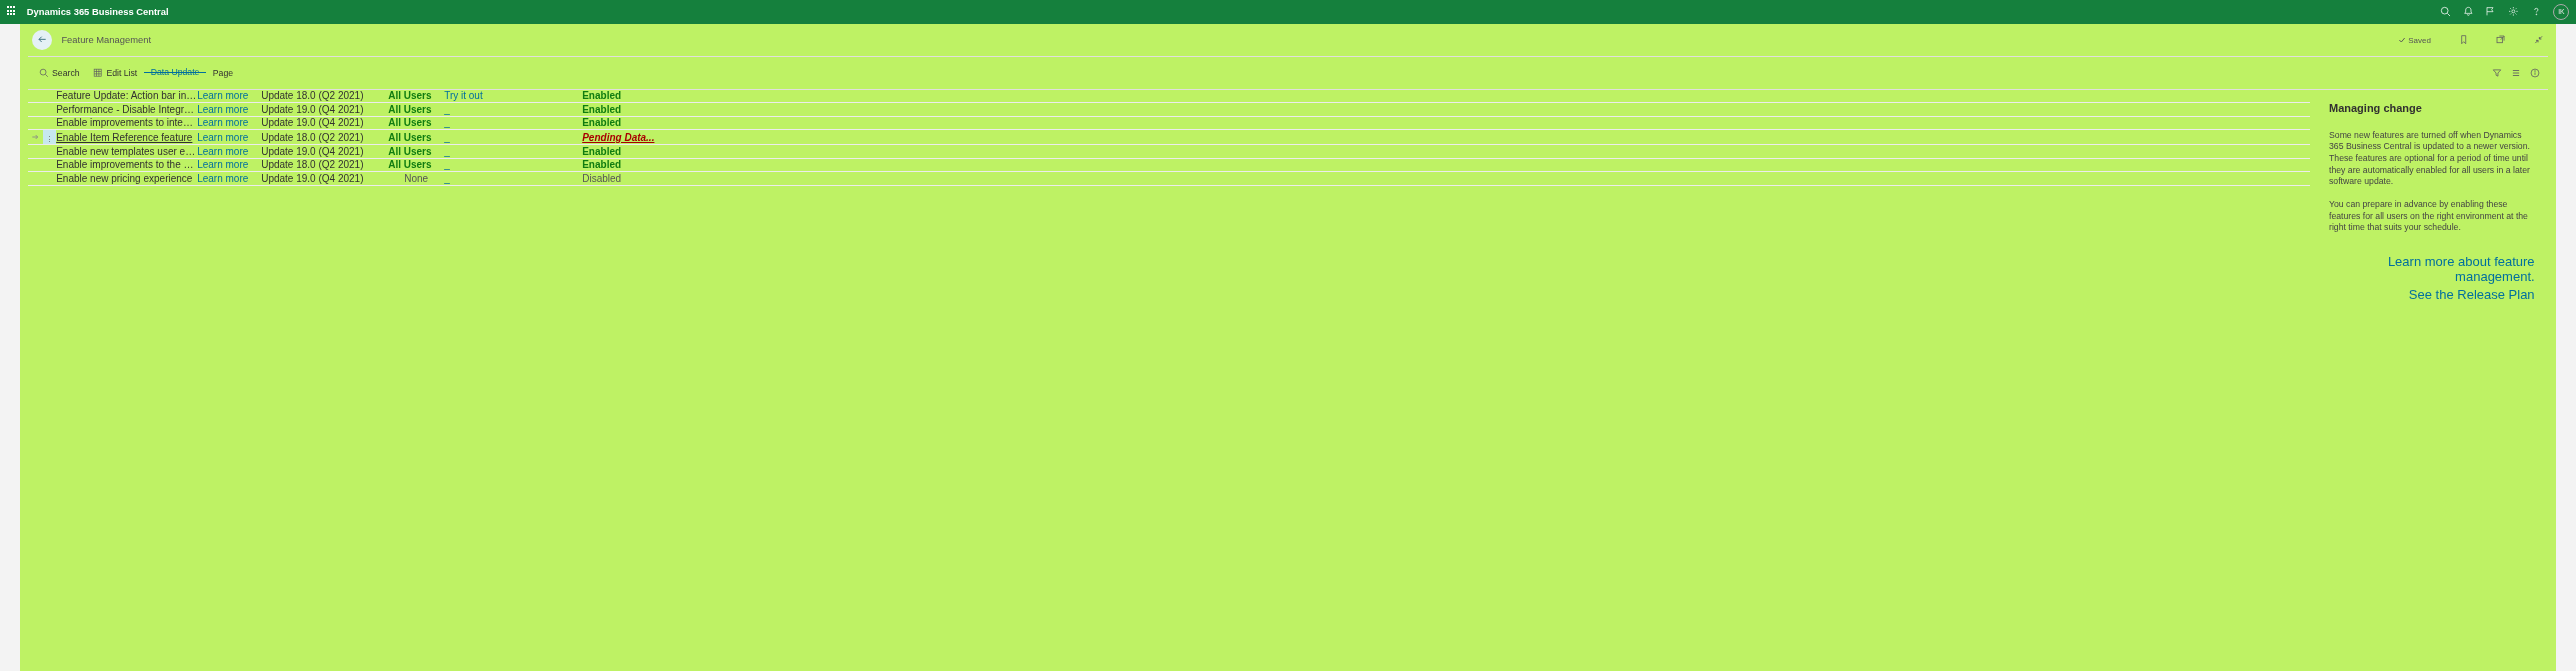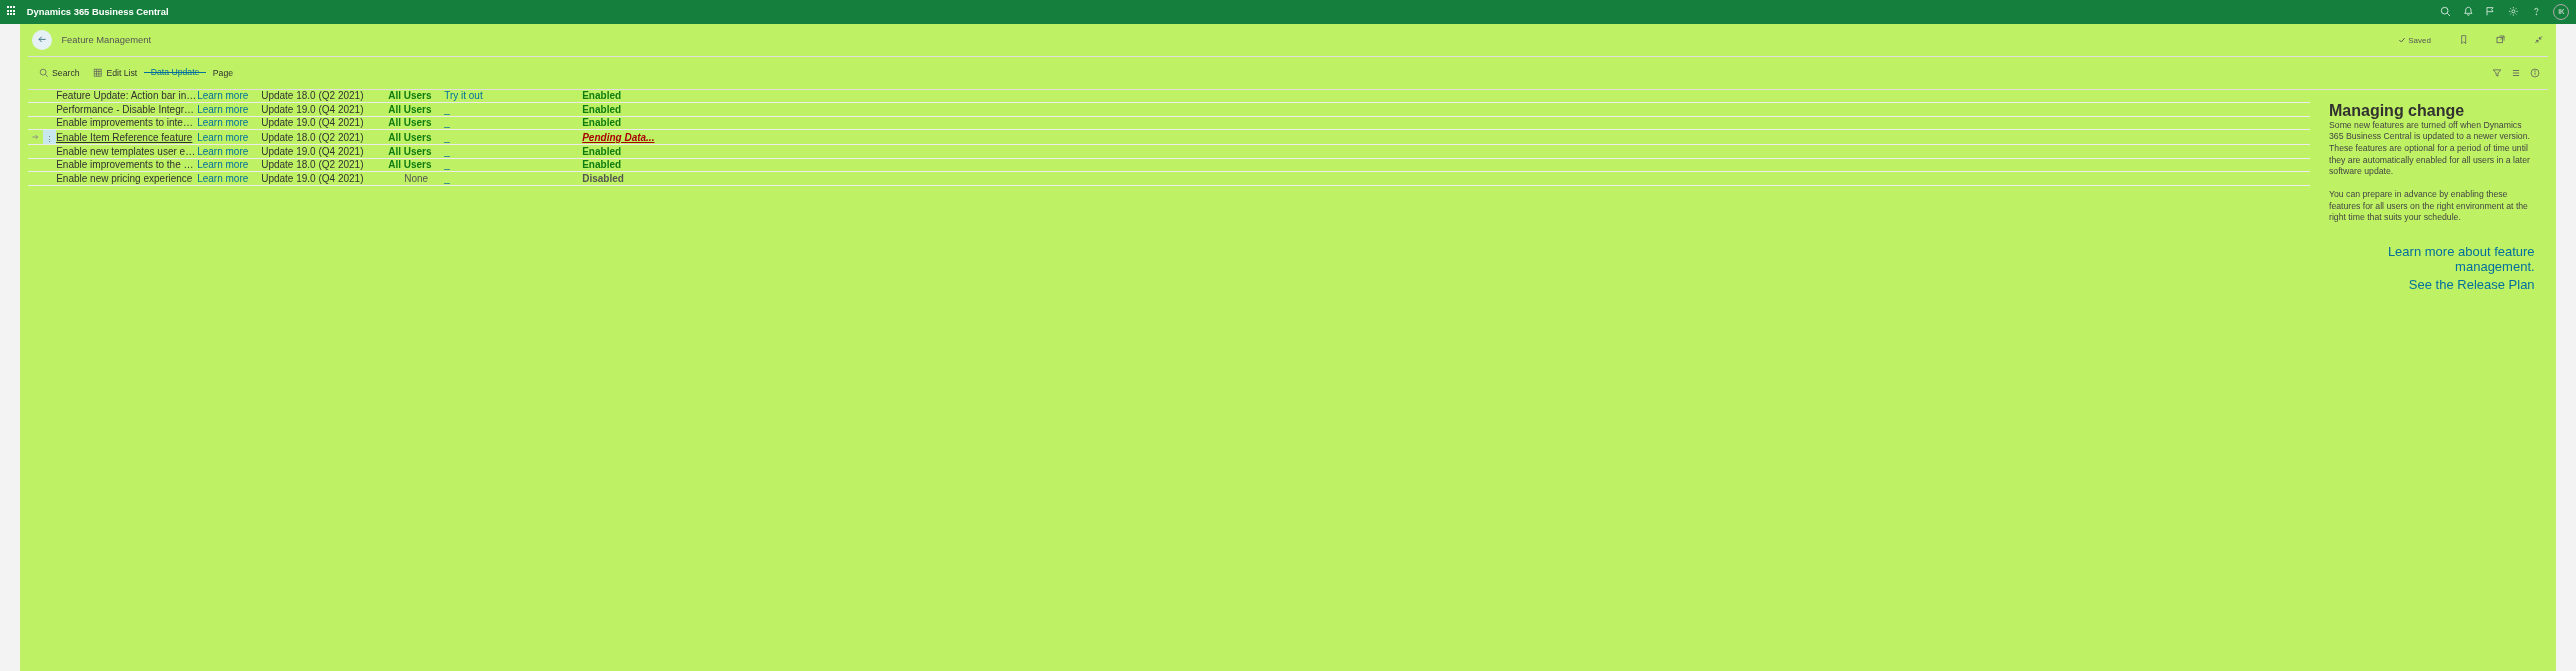--- a/index.html
+++ b/index.html
@@ -53,30 +53,30 @@
   td.rowind { width: 14.8px; text-align: center; }
   td.rowmenu { width: 13.4px; text-align: center; }
   td.feature { width: 141px; padding-left: 4px; }
   td.learn { width: 64px; margin-top: 12px; }
   td.update { width: 127px; }
   td.enabled { width: 56px; font-weight: 600; color: #107c10; }
   td.enabled.none { color: #555; font-weight: 400; text-align: center; }
   td.tryit { width: 138px; color: #006f9e; }
   td.status { width: 87px; font-weight: 600; color: #107c10; }
   td.status.pending { color: #a80000; font-style: italic; text-decoration: underline; }
-  td.status.disabled { color: #555; font-weight: 700; }
+  td.status.disabled { color: #555; font-weight: 400; }
   .learn a, .learn span { color: #006f9e; cursor: pointer; }
   tr.selected td.rowmenu { background: #c7e8ee; }
   tr.selected td.feature span { text-decoration: underline; }
   .rowind svg { stroke: #888; }
   .vdots { display: inline-flex; flex-direction: column; gap: 1.3px; align-items: center; justify-content: center; height: 100%; }
   .vdots i { width: 1.3px; height: 1.3px; background: #666; border-radius: 50%; }
 
   
-  .sb-title { font-size: 16px; font-weight: 600; }
+  .sb-title { font-size: 11px; font-weight: 600; margin-bottom: 16px; }
   .sb-para { font-size: 8.7px; color: #444; line-height: 1.35; margin-bottom: 10.7px; }
   .sb-links { text-align: right; margin-top: 20px; }
   .sb-links a { display: block; color: #006f9e; font-size: 13px; cursor: pointer; text-decoration: none; margin-bottom: 2.7px; }
 </style>
 </head>
 <body>
 
 <div class="app-bar">
   <div class="app-bar-left">
     <div class="waffle">

